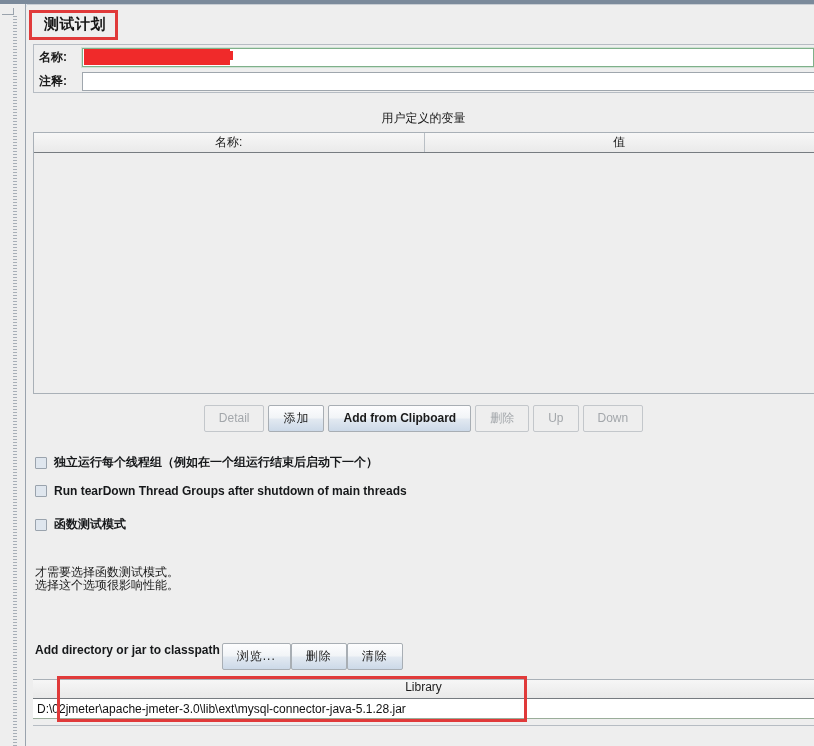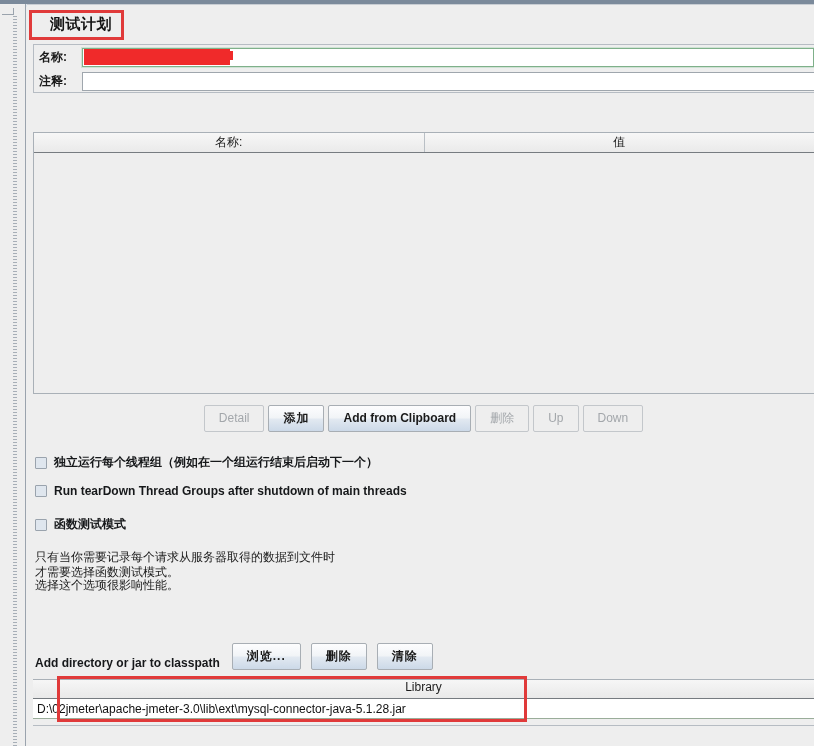--- a/index.html
+++ b/index.html
@@ -58,21 +58,21 @@
     position: absolute;
     left: 27px; top: 4px;
     width: 787px; height: 742px;
     background: #eeeeee;
     border-top: 1px solid #c8cdd3;
   }
 
   
   .title-wrap {
     position: absolute; left: 2px; top: 5px;
-    padding: 2px 9px 4px 18px;
+    padding: 2px 9px 4px 12px;
     border: 3px solid #e03a3a;
     background: #eeeeee;
   }
   .title-text {
     font-size: 15px;
     font-weight: bold;
     color: #141414;
     line-height: 18px;
     letter-spacing: .5px;
     white-space: nowrap;
@@ -190,21 +190,21 @@
     white-space: nowrap;
     cursor: pointer;
   }
   .btn.disabled {
     background: #eeeeee;
     color: #a3a7ab;
     border: 1px solid #c3c7cb;
     font-weight: normal;
     cursor: default;
   }
-  .btn.cjk { font-weight: bold; letter-spacing: 1px; }
+  .btn.cjk { font-weight: normal; letter-spacing: 1px; }
 
   
   .check-row {
     position: absolute;
     left: 8px;
     display: flex;
     align-items: center;
     gap: 7px;
   }
   .cb {
@@ -230,22 +230,21 @@
     color: #1a1a1a;
     line-height: 15px;
     white-space: nowrap;
   }
 
   
   .classpath-row {
     position: absolute;
     left: 8px; top: 638px;
     display: flex;
-    align-items: flex-end;
-    gap: 10px;
+    align-items: flex-start;
   }
   .classpath-label {
     font-size: 12px;
     font-weight: bold;
     color: #16181a;
     white-space: nowrap;
     margin-right: 2px;
   }
 
   
@@ -327,20 +326,21 @@
         <div class="form-field focused">
           <div class="redaction"></div>
         </div>
       </div>
       <div class="form-row">
         <div class="form-label">注释:</div>
         <div class="form-field"></div>
       </div>
     </div>
 
+    <div class="udv-title">用户定义的变量</div>
 
     <div class="udv-table">
       <div class="udv-head">
         <div class="udv-th">名称:</div>
         <div class="udv-th">值</div>
       </div>
       <div class="udv-body"></div>
     </div>
 
     <div class="btn-row">
@@ -360,21 +360,20 @@
     <div class="check-row" style="top:479px">
       <div class="cb"></div>
       <div class="cb-label">Run tearDown Thread Groups after shutdown of main threads</div>
     </div>
 
     <div class="check-row" style="top:511px">
       <div class="cb"></div>
       <div class="cb-label">函数测试模式</div>
     </div>
 
-    <div class="note" style="top:545px">只有当你需要记录每个请求从服务器取得的数据到文件时</div>
     <div class="note" style="top:560px">才需要选择函数测试模式。</div>
     <div class="note" style="top:573px">选择这个选项很影响性能。</div>
 
     <div class="classpath-row">
       <div class="classpath-label">Add directory or jar to classpath</div>
       <div class="btn cjk">浏览...</div>
       <div class="btn cjk">删除</div>
       <div class="btn cjk">清除</div>
     </div>
 

